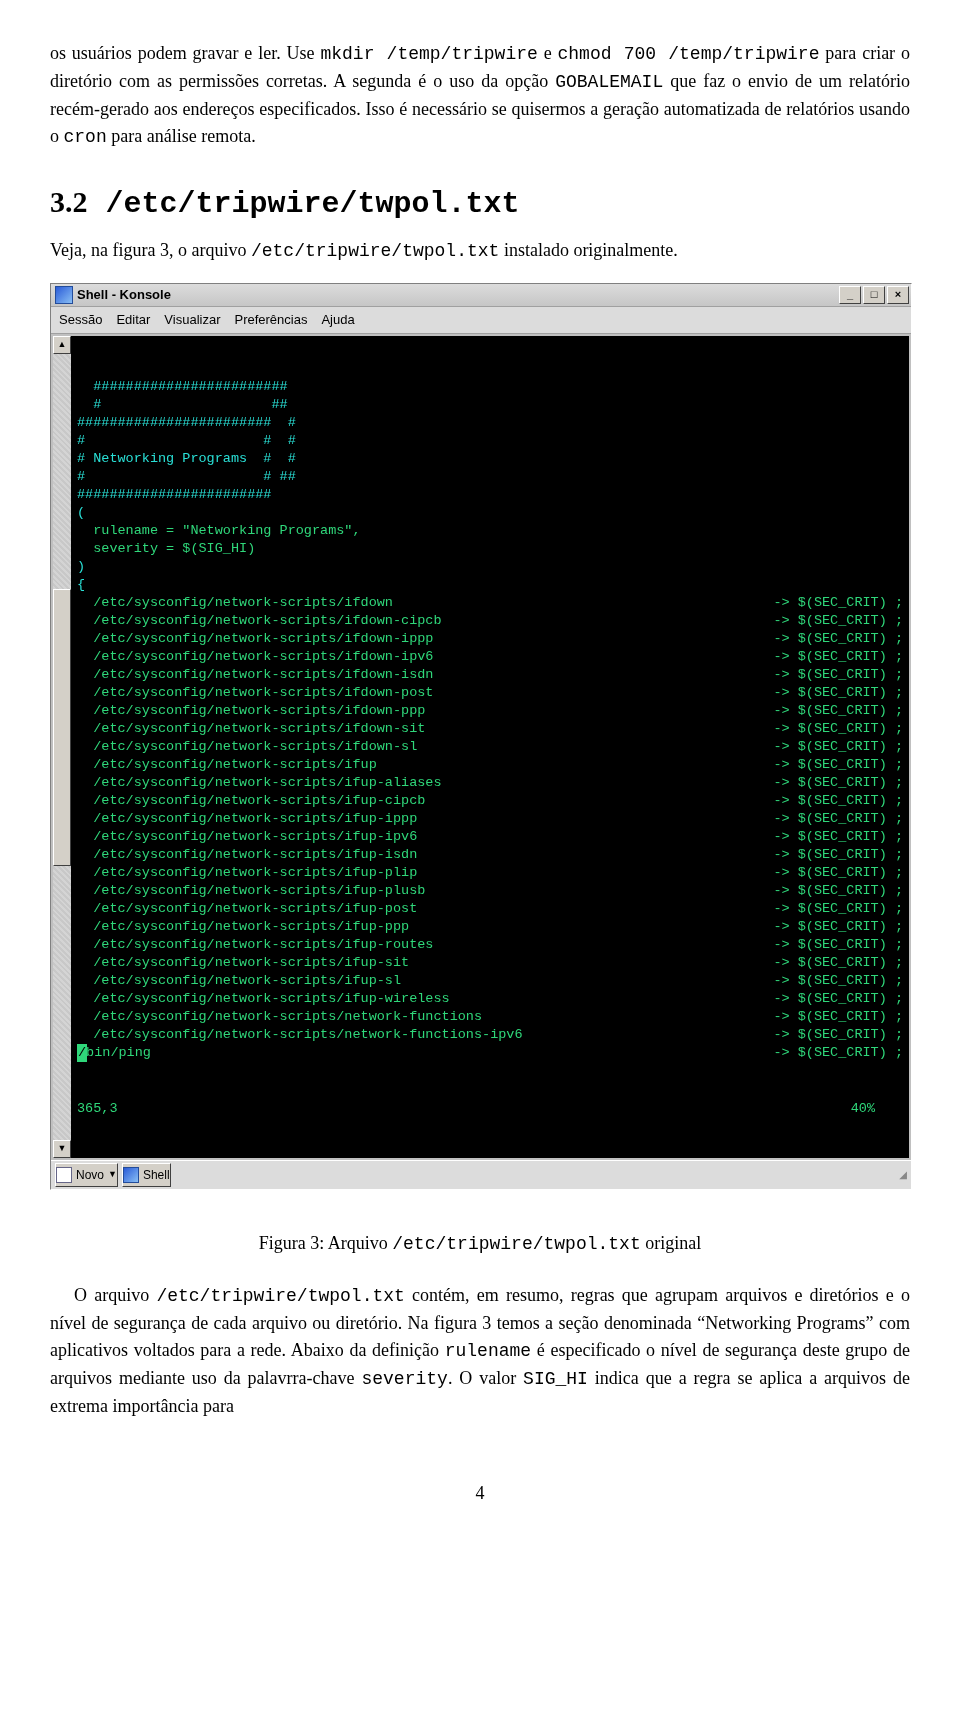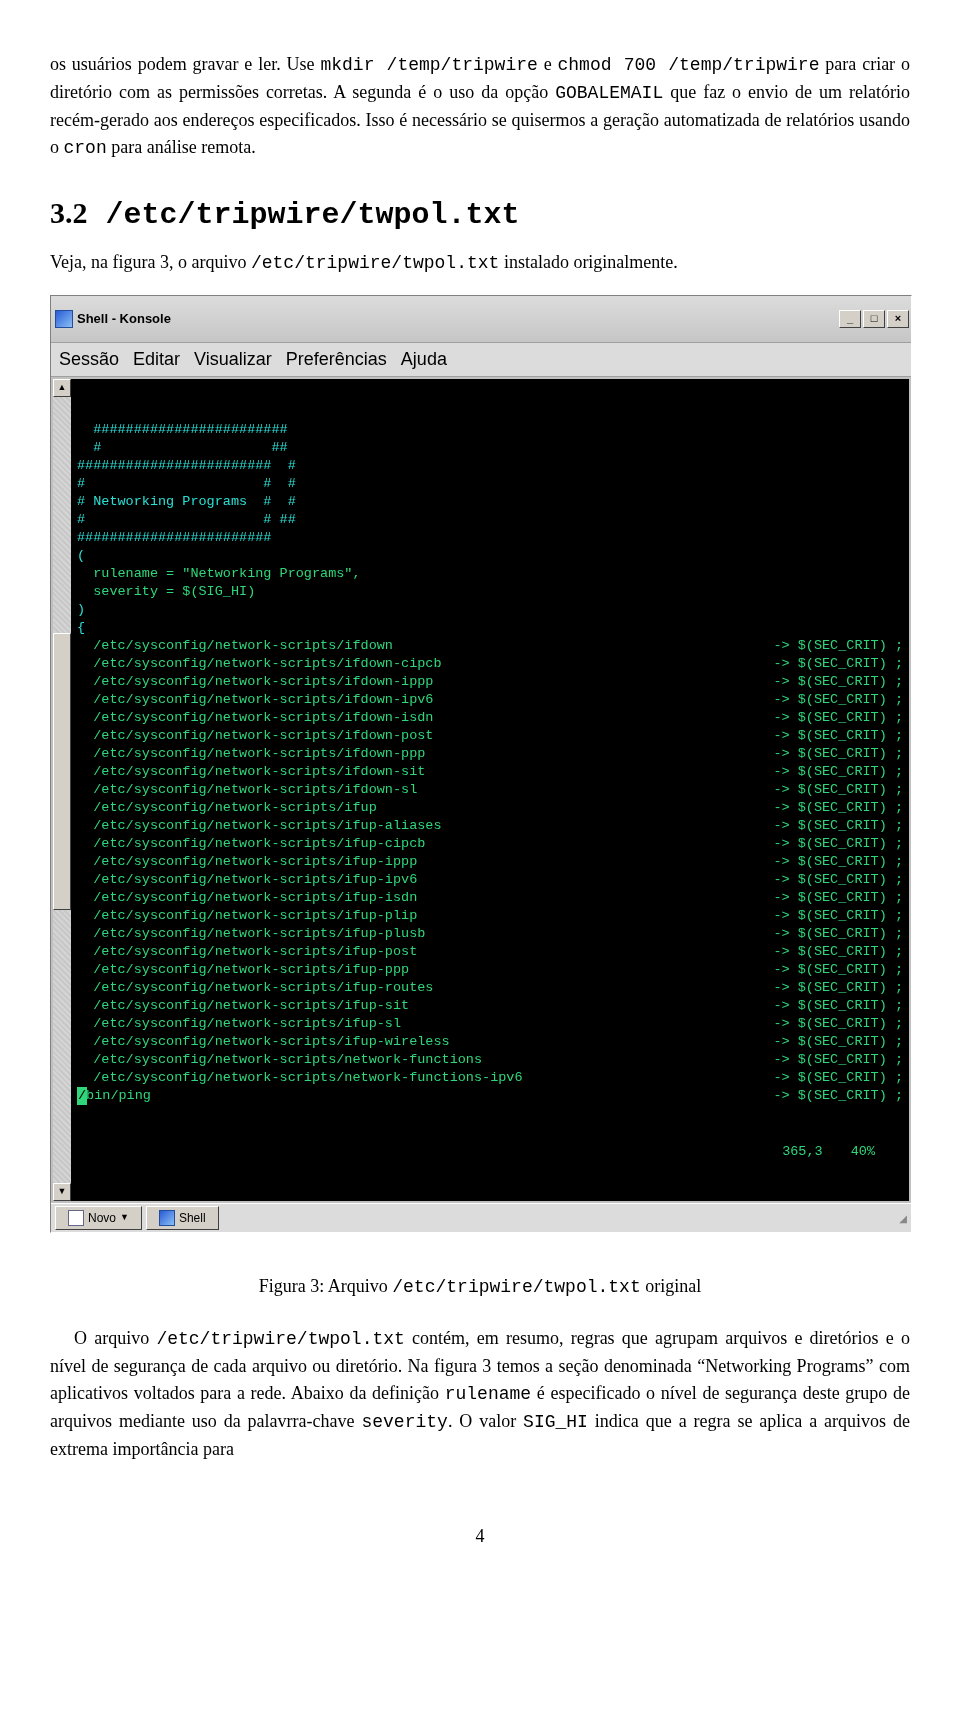--- a/index.html
+++ b/index.html
@@ -6,21 +6,21 @@
     margin: 0;
     padding: 40px 50px;
     font-family: Georgia, 'Times New Roman', serif;
     font-size: 18px;
     line-height: 1.5;
     background: #fff;
     color: #000;
     width: 860px;
   }
   .tt { font-family: 'Courier New', monospace; }
-  .para { text-align: justify; margin-bottom: 16px; margin-top: 11px; }
+  .para { text-align: justify; margin-bottom: 16px; }
   h2 { font-weight: bold; font-size: 30px; margin-top: 28px; margin-bottom: 10px; }
   h2 .secnum { margin-right: 18px; }
   h2 .sectitle { font-family: 'Courier New', monospace; font-weight: bold; }
 
   .konsole-window {
     margin: 18px 0 10px 0;
     border-top: 1px solid #808080;
     border-left: 1px solid #808080;
     border-right: 1px solid #fff;
     border-bottom: 1px solid #fff;
@@ -28,21 +28,21 @@
     width: 860px;
     font-family: Tahoma, Arial, sans-serif;
     font-size: 13px;
   }
   .titlebar {
     display: flex;
     align-items: center;
     height: 22px;
     background: linear-gradient(to bottom, #dcdcdc, #c6c6c6);
     border-bottom: 1px solid #a0a0a0;
-    padding: 12px 2px;
+    padding: 0 2px;
   }
   .titlebar .appicon {
     width: 16px; height: 16px; margin: 0 4px 0 2px;
     background: linear-gradient(135deg, #2a5bd7, #89bff5);
     border: 1px solid #234c9a;
   }
   .titlebar .title { flex: 1; font-weight: bold; color: #000; font-size: 13px; }
   .titlebar .winbtns { display: flex; gap: 2px; }
   .winbtn {
     width: 20px; height: 16px;
@@ -51,21 +51,21 @@
     border-right: 1px solid #404040; border-bottom: 1px solid #404040;
     font-family: Arial, sans-serif;
     font-size: 11px; text-align: center; line-height: 14px;
     font-weight: bold;
   }
   .menubar {
     display: flex; gap: 14px;
     padding: 3px 8px;
     background: #dcdcdc;
     border-bottom: 1px solid #a0a0a0;
-    font-size: 18px;
+    font-size: 13px;
   }
   .menubar span { color: #000; }
 
   .term-container { display: flex; background: #c0c0c0; padding: 2px; }
   .scrollbar-left { width: 18px; display: flex; flex-direction: column; }
   .sb-btn {
     height: 16px; background: #d4d0c8;
     border-top:1px solid #fff; border-left:1px solid #fff;
     border-right:1px solid #404040; border-bottom:1px solid #404040;
     font-size: 9px; text-align: center; line-height: 14px;
@@ -94,31 +94,31 @@
   .faded { color: #2fd77a; }
   .cursor-cell {
     display:inline-block; background:#2fd77a; color:#000;
     padding:0 1px; margin-right: -1px;
   }
   .term-rows { }
   .term-row { display: flex; }
   .term-path { flex: 0 0 auto; }
   .fill { flex: 1; }
   .term-right { flex: 0 0 auto; font-family: Liberation Mono, monospace; }
-  .status-row { display:flex; justify-content: flex-end; gap: 28px; padding: 2px 28px 4px 0; }
+  .status-row { display:flex; justify-content: space-between; gap: 28px; padding: 2px 28px 4px 0; }
 
   .bottombar {
     display:flex; align-items:center; gap:4px;
     background:#dcdcdc; padding:2px 4px;
     border-top:1px solid #fff;
   }
   .bottombar .resize { margin-left:auto; color:#888; font-size:10px; }
   .bbtn {
     display:flex; align-items:center; gap:4px;
-    background:#d4d0c8; padding:2px 12px;
+    background:#d4d0c8; padding:2px 0;
     border-top:1px solid #fff; border-left:1px solid #fff;
     border-right:1px solid #404040; border-bottom:1px solid #404040;
     font-size:12px;
   }
   .bbtn .ico { width:14px; height:14px; background:#fff; border:1px solid #668; }
   .bbtn .ico2 { width:14px; height:14px; background:linear-gradient(135deg,#2a5bd7,#89bff5); border:1px solid #234c9a;}
 
   .figure-caption { text-align: center; margin: 40px 0 24px 0; }
   .pagenum { text-align:center; margin-top:60px; }
 </style>

